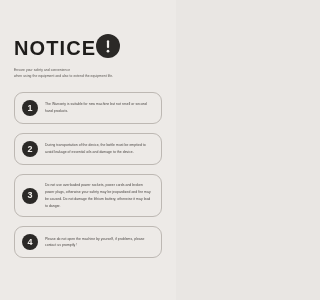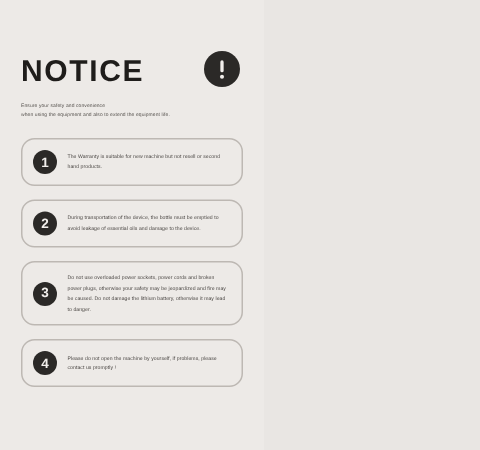--- a/index.html
+++ b/index.html
@@ -29,21 +29,21 @@
     height: 290px;
     background: #edeae7;
   }
   .header {
     position: relative;
     padding: 30px 14px 0 14px;
   }
   .title-row {
     display: flex;
     align-items: flex-start;
-    justify-content: space-between;
+    justify-content: flex-start;
   }
   .page-title {
     font-size: 20px;
     font-weight: bold;
     letter-spacing: 1.1px;
     color: #1f1d1b;
     line-height: 1;
     margin: 0;
     padding-top: 4px;
   }

